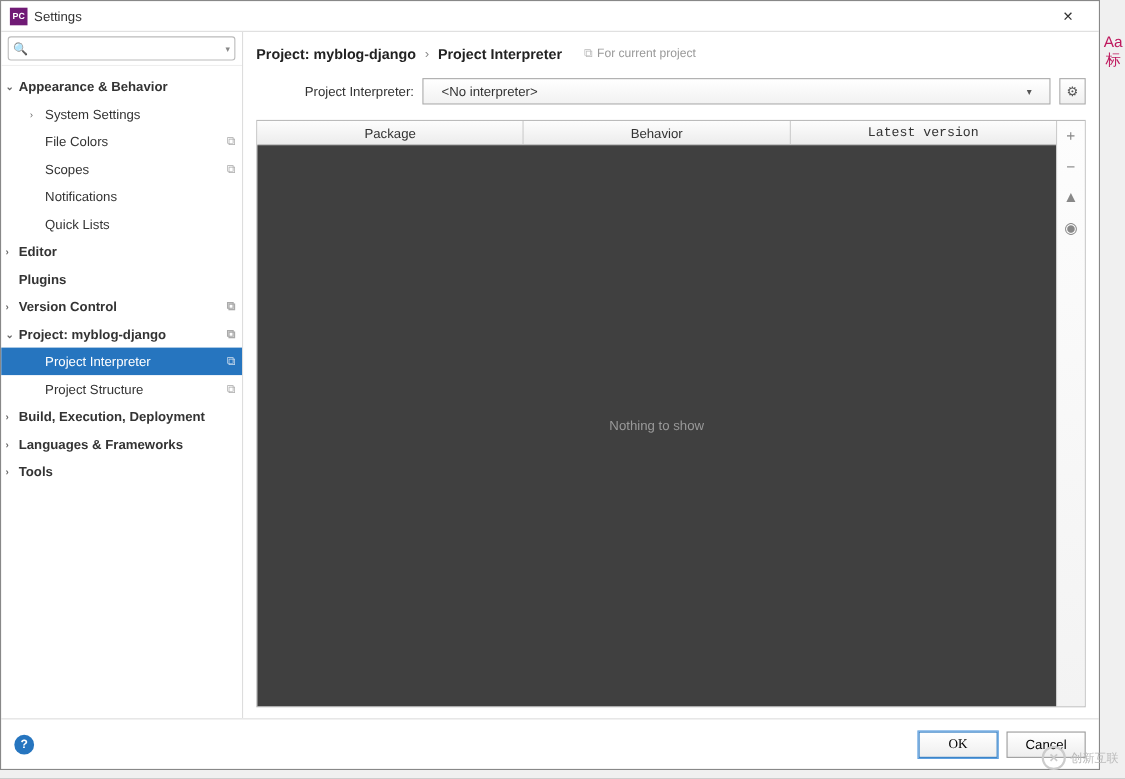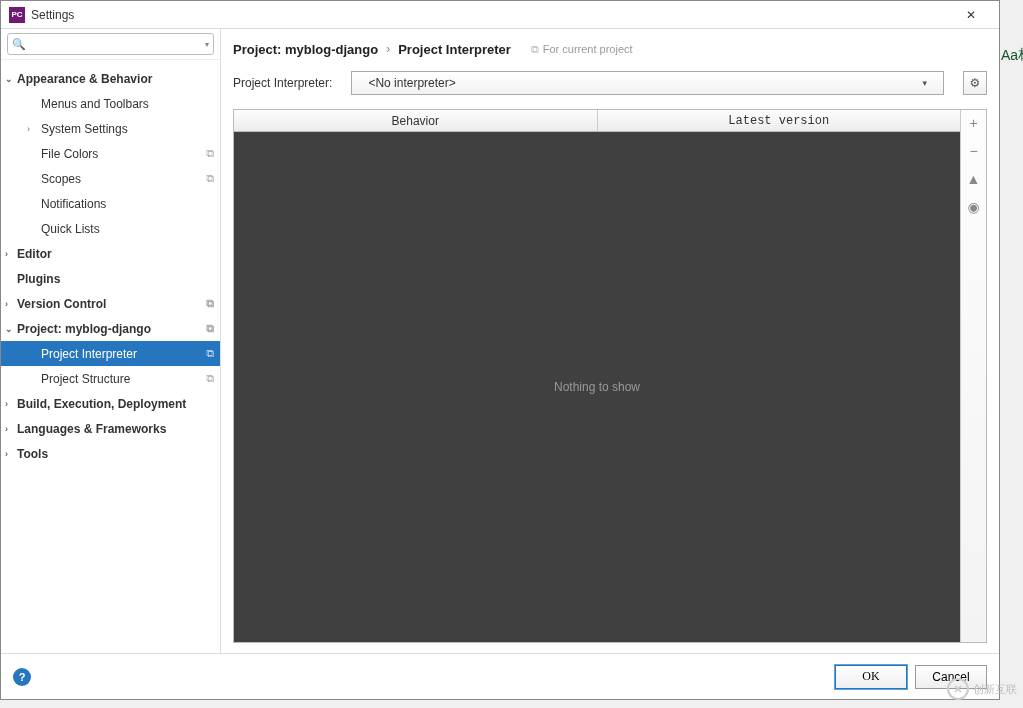--- a/index.html
+++ b/index.html
@@ -25,42 +25,42 @@
 .tree-item.depth-0 .chevron { left: 4px; }
 .tree-item.depth-1 .chevron { left: 26px; }
 .tree-item .copy-icon { margin-left: auto; color: #aaa; font-size: 11px; }
 .tree-item.selected .copy-icon { color: #cde; }
 .main { flex: 1; display: flex; flex-direction: column; padding: 8px 12px 0 12px; }
 .breadcrumb { display: flex; align-items: center; gap: 8px; height: 24px; }
 .breadcrumb .crumb { font-weight: bold; font-size: 13px; color: #222; }
 .breadcrumb .sep { color: #888; }
 .breadcrumb .hint { color: #999; font-size: 11px; display: flex; align-items: center; gap: 4px; margin-left: 12px; }
 .breadcrumb .hint .ci { color: #bbb; }
-.interp-row { display: flex; align-items: center; gap: 19px; margin-top: 10px; }
+.interp-row { display: flex; align-items: center; gap: 8px; margin-top: 10px; margin-left: 44px; }
 .interp-row label { font-size: 12px; }
 .interp-select { flex: 1; height: 24px; border: 1px solid #aaa; background: linear-gradient(#fff,#f2f2f2); display: flex; align-items: center; padding: 0 16px; font-size: 12px; cursor: pointer; }
 .interp-select .val { flex: 1; color: #333; }
 .interp-select .dd { color: #555; font-size: 9px; }
 .gear-btn { width: 24px; height: 24px; border: 1px solid #aaa; background: linear-gradient(#fff,#f0f0f0); display: flex; align-items: center; justify-content: center; cursor: pointer; color: #555; }
 .table-area { margin-top: 14px; flex: 1; display: flex; border: 1px solid #bbb; min-height: 0; }
 .table-main { flex: 1; display: flex; flex-direction: column; }
 .thead { display: flex; height: 22px; background: linear-gradient(#fdfdfd,#ececec); border-bottom: 1px solid #bbb; }
 .thead .th { flex: 1; text-align: center; font-size: 12px; border-right: 1px solid #ccc; display: flex; align-items: center; justify-content: center; }
 .thead .th:last-child { border-right: none; font-family: Liberation Mono, monospace; }
 .tbody { flex: 1; display: flex; align-items: center; justify-content: center; color: #999; background: #404040; }
 .side-tools { width: 26px; background: linear-gradient(#fdfdfd,#f3f3f3); border-left: 1px solid #ccc; display: flex; flex-direction: column; align-items: center; padding-top: 4px; gap: 10px; }
 .side-tools .tool { width: 20px; height: 18px; display: flex; align-items: center; justify-content: center; color: #888; cursor: pointer; font-size: 14px; }
 .footer { height: 46px; border-top: 1px solid #ddd; display: flex; align-items: center; padding: 0 12px; }
 .help-icon { width: 18px; height: 18px; border-radius: 50%; background: #2675bf; color: #fff; display: flex; align-items: center; justify-content: center; font-size: 11px; font-weight: bold; cursor: pointer; }
 .footer .spacer { flex: 1; }
 .btn { min-width: 72px; height: 24px; border: 1px solid #999; background: linear-gradient(#fff,#eee); margin-left: 8px; cursor: pointer; font-size: 12px; }
 .btn.primary { border: 1px solid #2675bf; outline: 1px solid #5ea0e0; font-family: Liberation Serif, serif; }
 .watermark { position: absolute; right: 6px; bottom: 8px; color: #bbb; font-size: 11px; display: flex; align-items: center; gap: 4px; pointer-events: none; }
 .watermark .logo-c { width: 22px; height: 22px; border: 2px solid #ccc; border-radius: 50%; display: flex; align-items: center; justify-content: center; font-weight: bold; color: #ccc; }
-.right-strip { position: absolute; right: 0; top: 30px; width: 22px; height: 50px; display: flex; align-items: center; color: #14532d; font-size: 14px; }
+.right-strip { position: absolute; right: 0; top: 30px; width: 22px; height: 50px; display: flex; flex-direction: column; align-items: center; color: #be185d; font-size: 14px; }
 </style>
 </head>
 <body>
 
 <div class="window">
   <div class="titlebar">
     <div class="app-icon">PC</div>
     <div class="title">Settings</div>
     <div class="close-btn">
       <span>✕</span>
@@ -73,23 +73,20 @@
         <div class="search-box">
           <span class="mag">🔍</span>
           <input type="text" placeholder="" style="">
           <span class="dd">▾</span>
         </div>
       </div>
       <div class="tree" id="tree">
           <div class="tree-item depth-0">
             <span class="chevron">⌄</span>
             <span>Appearance &amp; Behavior</span>
-          </div>
-          <div class="tree-item depth-1">
-            <span>Menus and Toolbars</span>
           </div>
           <div class="tree-item depth-1">
             <span class="chevron">›</span>
             <span>System Settings</span>
           </div>
           <div class="tree-item depth-1">
             <span>File Colors</span>
             <span class="copy-icon">⧉</span>
           </div>
           <div class="tree-item depth-1">
@@ -160,20 +157,21 @@
           <span class="dd">▾</span>
         </div>
         <div class="gear-btn">
           <span>⚙</span>
         </div>
       </div>
 
       <div class="table-area">
         <div class="table-main">
           <div class="thead">
+            <div class="th">Package</div>
             <div class="th">Behavior</div>
             <div class="th">Latest version</div>
           </div>
           <div class="tbody">
             <span>Nothing to show</span>
           </div>
         </div>
         <div class="side-tools">
           <div class="tool">
               <span>+</span>

